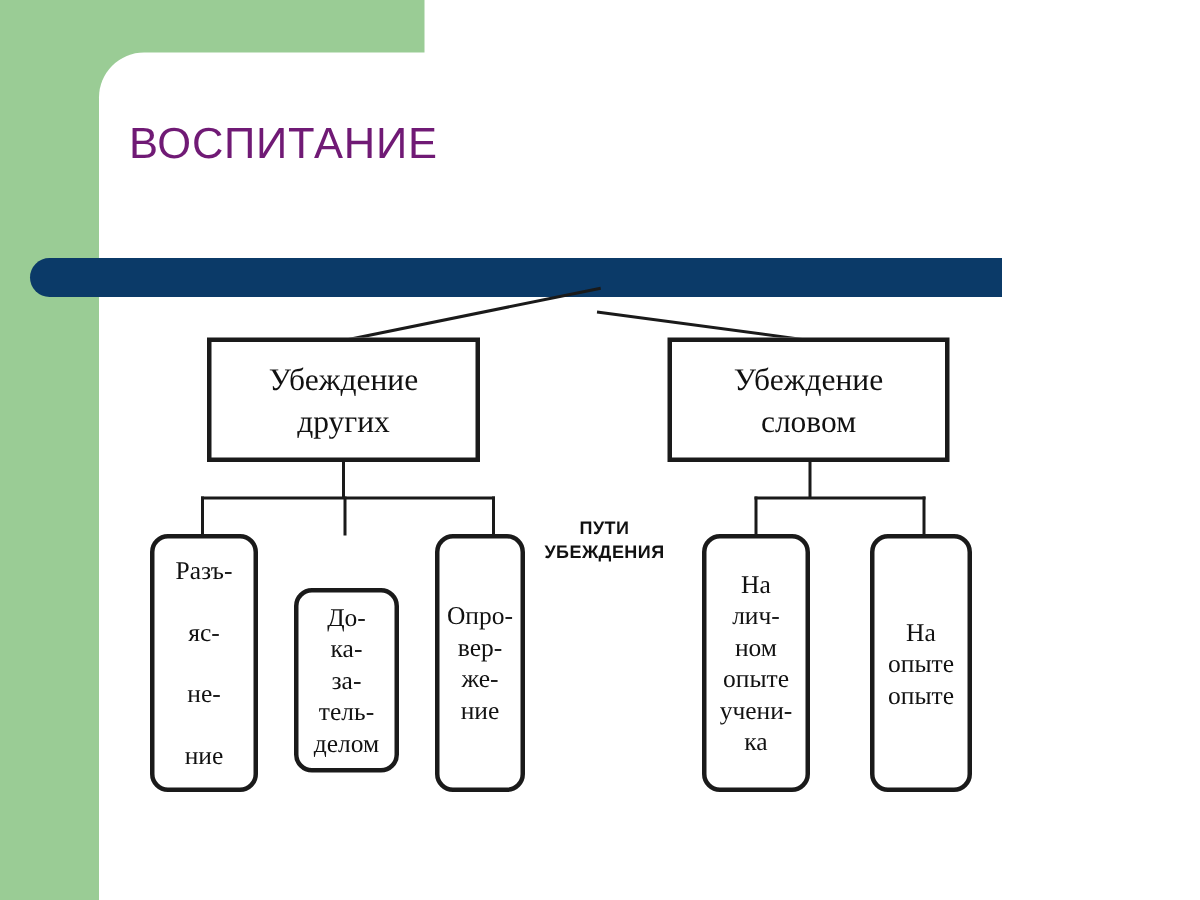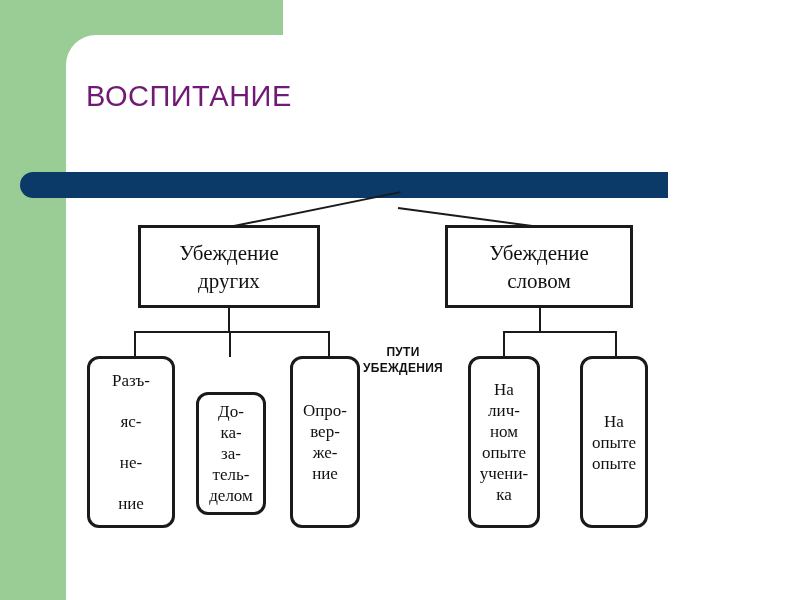--- a/index.html
+++ b/index.html
@@ -178,36 +178,36 @@
     <div class="conn conn-h" style="left:134px; top:331px; width:196px;"></div>
     <div class="conn conn-v" style="left:134px; top:331px; height:26px;"></div>
     <div class="conn conn-v" style="left:229px; top:331px; height:26px;"></div>
     <div class="conn conn-v" style="left:328px; top:331px; height:26px;"></div>
 
     <div class="conn conn-v" style="left:539px; top:308px; height:24px;"></div>
     <div class="conn conn-h" style="left:503px; top:331px; width:114px;"></div>
     <div class="conn conn-v" style="left:503px; top:331px; height:26px;"></div>
     <div class="conn conn-v" style="left:615px; top:331px; height:26px;"></div>
 
-    <div class="node node-leaf" style="left:87px; top:356px; width:88px; height:172px;gap:20px;">
+    <div class="node node-leaf" style="left:100px; top:356px; width:72px; height:172px;gap:20px;">
       <span class="node-line">Разъ-</span>
       <span class="node-line">яс-</span>
       <span class="node-line">не-</span>
       <span class="node-line">ние</span>
     </div>
 
     <div class="node node-leaf" style="left:196px; top:356px; width:70px; height:123px;margin-top:36px;">
       <span class="node-line">До-</span>
       <span class="node-line">ка-</span>
       <span class="node-line">за-</span>
       <span class="node-line">тель-</span>
       <span class="node-line">делом</span>
     </div>
 
-    <div class="node node-leaf" style="left:290px; top:356px; width:70px; height:172px;">
+    <div class="node node-leaf" style="left:290px; top:356px; width:60px; height:172px;">
       <span class="node-line">Опро-</span>
       <span class="node-line">вер-</span>
       <span class="node-line">же-</span>
       <span class="node-line">ние</span>
     </div>
 
     <div class="node node-leaf" style="left:468px; top:356px; width:72px; height:172px;">
       <span class="node-line">На</span>
       <span class="node-line">лич-</span>
       <span class="node-line">ном</span>

